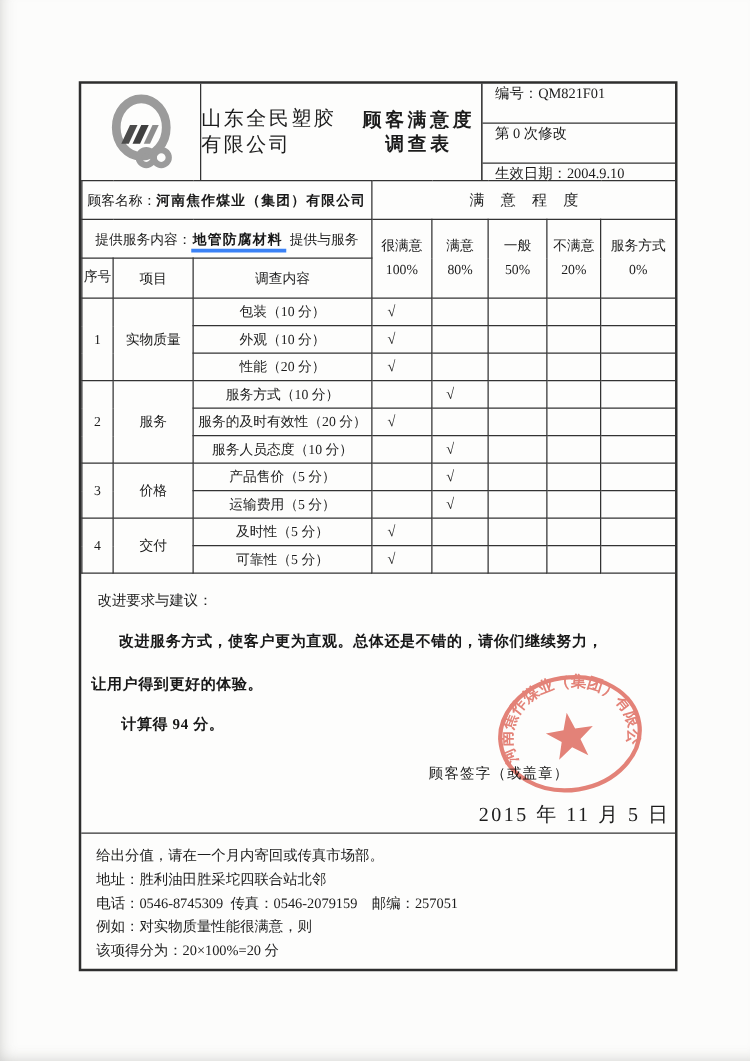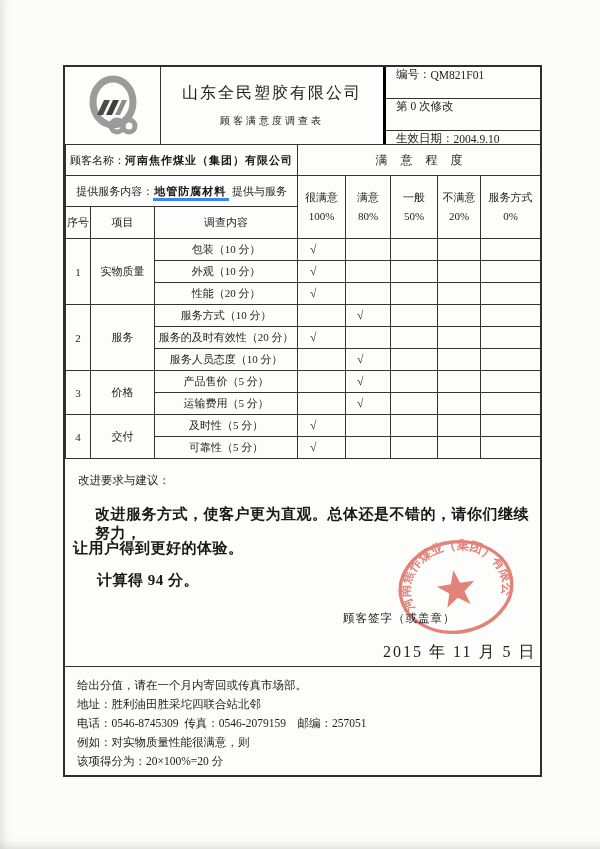--- a/index.html
+++ b/index.html
@@ -4,43 +4,43 @@
 <style>
   html,body{margin:0;padding:0;background:#efefec;}
   .page{position:relative;width:600px;height:849px;margin:0 auto;background:#fcfcfb;
         font-family:"Liberation Serif","DejaVu Serif",serif;color:#1c1c1c;overflow:hidden;
         box-shadow:inset 6px -6px 14px -8px rgba(120,120,115,.45);}
   .form{position:absolute;left:63px;top:65px;width:475px;background:#fdfdfc;
         border:2px solid #2e2e2e;box-sizing:content-box;}
   
   .hdr{display:flex;height:77px;}
   .logo-cell{width:95px;border-right:1px solid #333;display:flex;align-items:center;justify-content:center;}
-  .title-cell{width:225px;border-right:3px solid #000000;display:flex;flex-direction:column;
+  .title-cell{width:225px;border-right:1px solid #000000;display:flex;
               align-items:center;justify-content:space-evenly;padding:6px 0;box-sizing:border-box;}
   .company{font-size:16px;letter-spacing:2px;}
-  .formtitle{font-size:10px;font-weight:normal;letter-spacing:3px;}
+  .formtitle{font-size:15px;font-weight:bold;letter-spacing:3px;text-align:center;}
   .info-cell{flex:1;display:flex;flex-direction:column;gap:16px;}
   .info-row{flex:1;display:flex;align-items:center;padding-left:10px;font-size:11.5px;}
   .info-row + .info-row{border-top:1px solid #333;}
   
   table.survey{width:100%;border-collapse:collapse;table-layout:fixed;font-size:11px;}
   table.survey td{border:1px solid #333;text-align:center;vertical-align:middle;padding:0;overflow:hidden;}
   td.cust,td.svc{text-align:left;padding-left:8px;}
   td.man{letter-spacing:13px;text-indent:13px;font-size:12px;}
   .lvl div{line-height:1.7;}
   td.seqh{line-height:1.25;padding:2px 1px;}
   td.seq{vertical-align:top;padding-top:2px;}
   td.chk{font-size:12px;}
   td.chk span{display:inline-block;transform:translateX(-8px) rotate(-3deg);font-weight:bold;color:#2a2a2a;}
   .hand{font-weight:bold;color:#181818;letter-spacing:1px;}
   .hand.us{border-bottom:3px solid #3b82f6;padding:0 3px 1px 1px;}
   
   .comment{position:relative;height:207px;font-size:11.5px;}
   .cmt-label{position:absolute;left:13px;top:14px;}
-  .hw{position:absolute;font-weight:bold;font-size:15px;letter-spacing:.5px;color:#181818;}
+  .hw{position:absolute;font-weight:bold;font-size:12px;letter-spacing:.5px;color:#181818;}
   .hw1{left:30px;top:46px;width:440px;}
   .hw2{left:8px;top:80px;}
   .hw3{left:32px;top:112px;}
   .sign{position:absolute;left:278px;top:152px;letter-spacing:1px;}
   .date{position:absolute;left:318px;top:183px;letter-spacing:2px;font-size:16px;}
   .stamp{position:absolute;left:330px;top:78px;mix-blend-mode:multiply;}
   
   .footer{border-top:1px solid #333;height:109px;box-sizing:border-box;padding:9px 12px;
           font-size:11.5px;line-height:19px;}
   .footer div{white-space:pre-wrap;}

